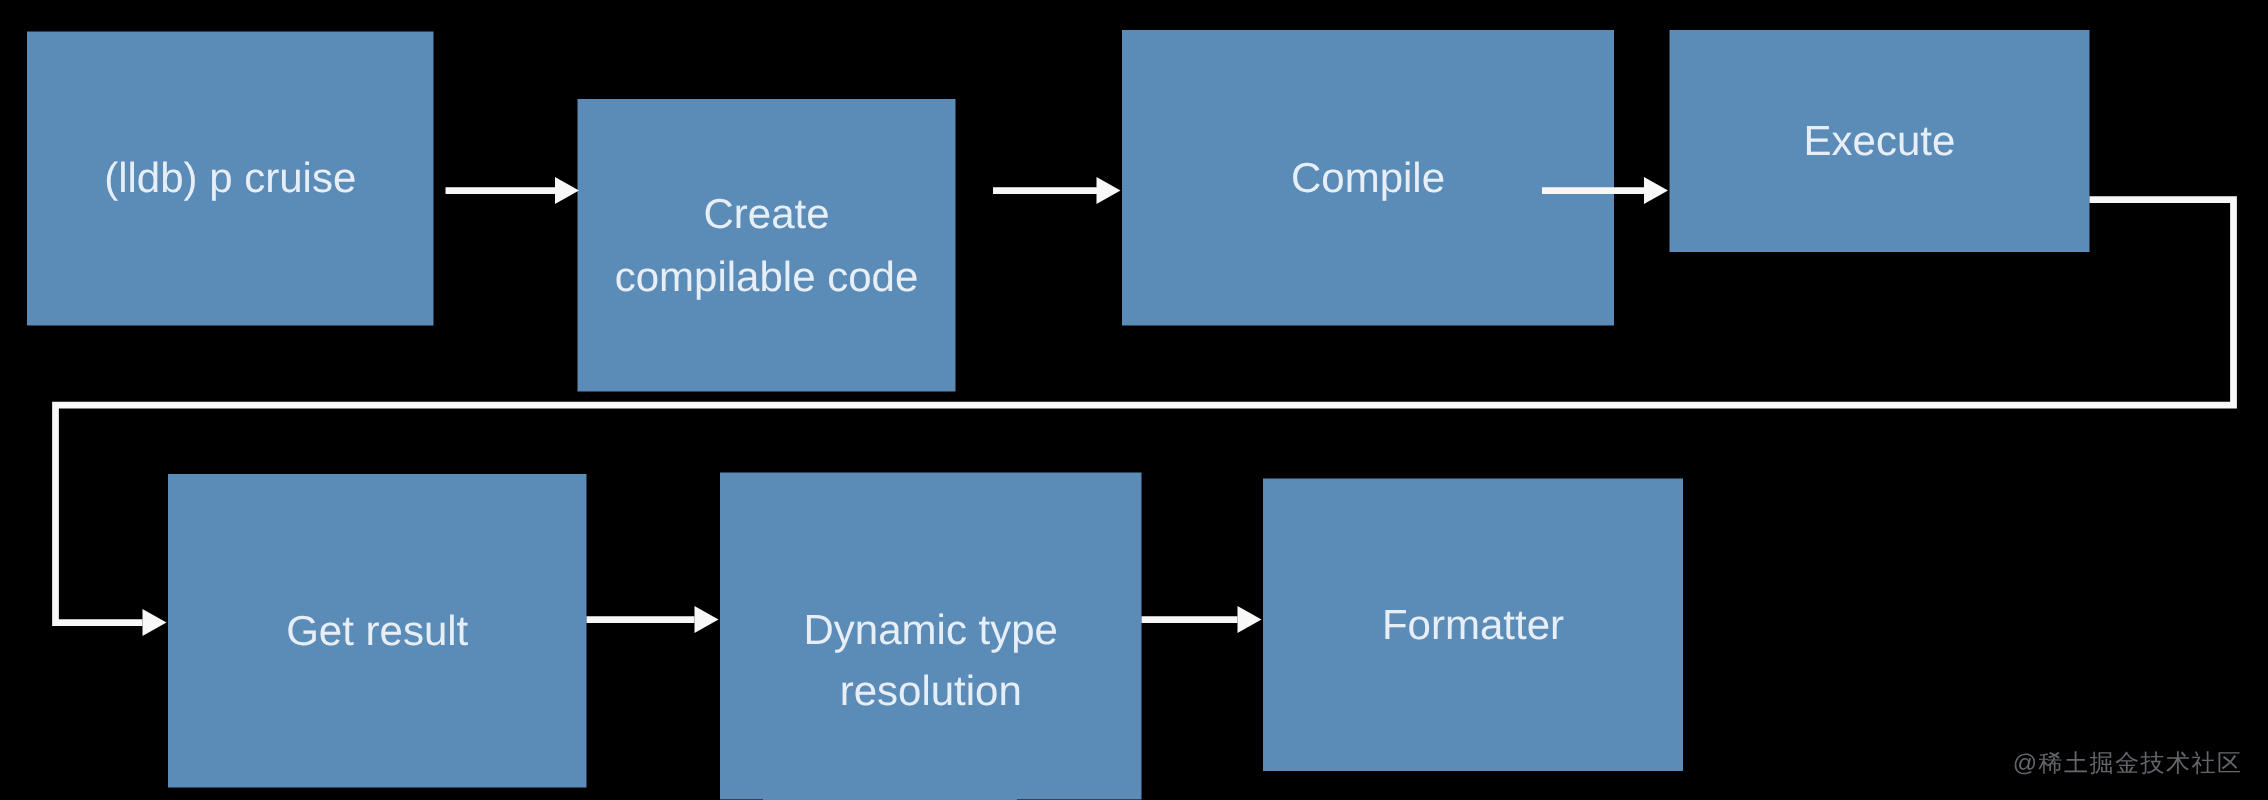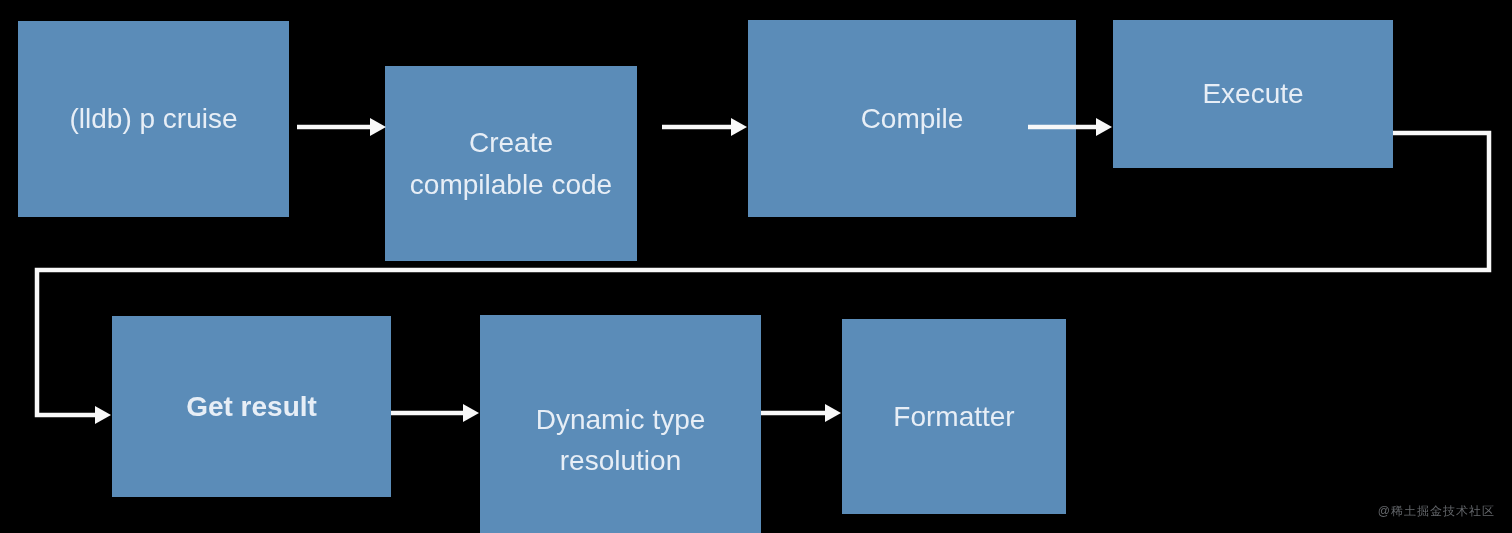--- a/index.html
+++ b/index.html
@@ -23,44 +23,44 @@
     justify-content: center;
     text-align: center;
     font-size: 28px;
     line-height: 1.48;
     white-space: pre-line;
   }
   #n-lldb      { left: 18px;   top: 21px;  width: 271px; height: 196px; }
   #n-create    { left: 385px;  top: 22px;  width: 252px; height: 195px; margin-top: 44px; }
   #n-compile   { left: 748px;  top: 20px;  width: 328px; height: 197px; }
   #n-execute   { left: 1113px; top: 20px;  width: 280px; height: 148px; }
-  #n-getresult { left: 112px;  top: 316px; width: 279px; height: 181px; font-weight: bold; }
+  #n-getresult { left: 112px;  top: 316px; width: 279px; height: 209px; }
   #n-dynamic   { left: 480px;  top: 315px; width: 281px; height: 250px; }
-  #n-formatter { left: 842px;  top: 319px; width: 224px; height: 195px; }
+  #n-formatter { left: 842px;  top: 319px; width: 280px; height: 195px; }
   svg.overlay {
     position: absolute;
     left: 0;
     top: 0;
     pointer-events: none;
   }
   svg.overlay line, svg.overlay polyline {
     stroke: var(--connector, #f8f8f8);
     stroke-width: 4.5;
     fill: none;
   }
   svg.overlay polygon {
     fill: var(--connector, #f8f8f8);
     stroke: none;
   }
   .watermark {
     position: absolute;
     right: 17px;
     bottom: 13px;
     color: var(--watermark, #63666a);
-    font-size: 12px;
+    font-size: 16px;
     letter-spacing: 1px;
   }
 </style>
 </head>
 <body style="--background: #000000; --box-fill: #5b8cb8; --box-text: #e7eef6; --connector: #f8f8f8; --watermark: #63666a;">
 
 <div class="node" id="n-lldb">
   <span>(lldb) p cruise</span>
 </div>
 <div class="node" id="n-create">

